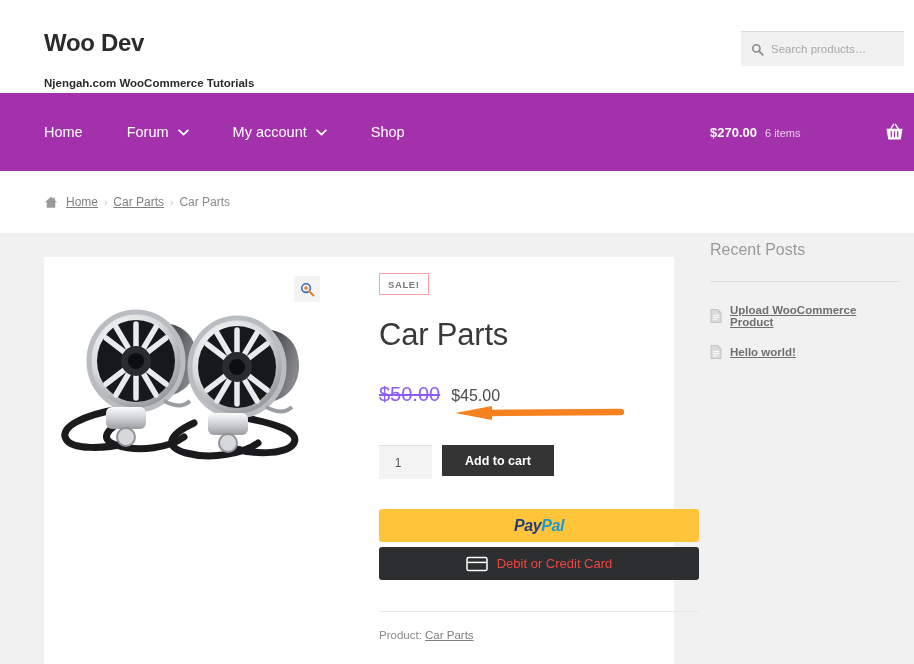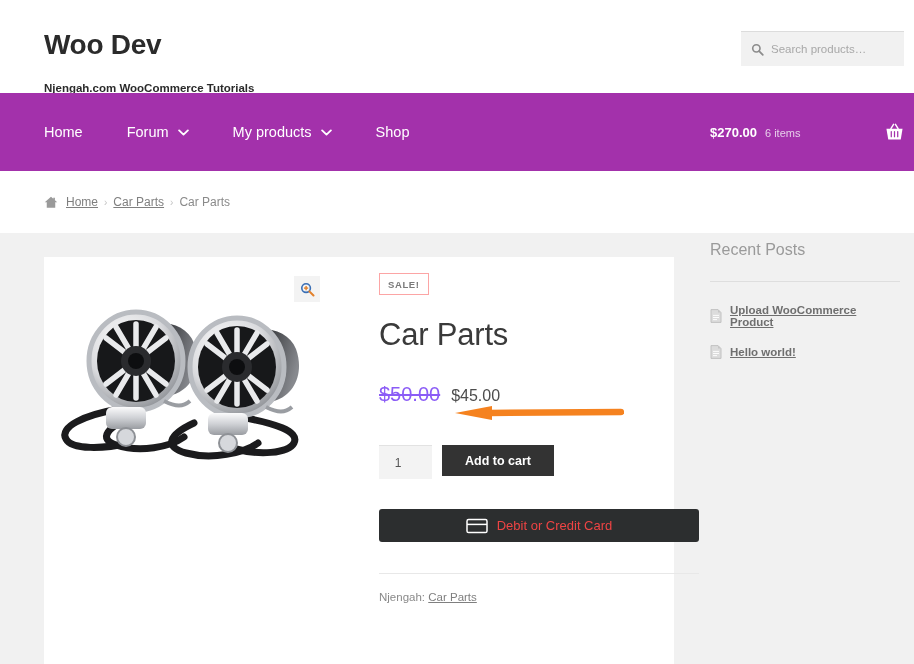--- a/index.html
+++ b/index.html
@@ -11,21 +11,21 @@
   }
 
   
   .site-header {
     height: 93px;
     background: #ffffff;
     position: relative;
   }
   .brand { position: absolute; left: 44px; top: 30px; }
   .brand-title {
-    font-size: 28px; font-weight: bold; color: #2b2b2b;
+    font-size: 24px; font-weight: bold; color: #2b2b2b;
     letter-spacing: -0.3px; line-height: 1.1;
   }
   .brand-tagline {
     font-size: 11.5px; color: #2b2b2b; margin-top: 21px; font-weight: 600;
   }
   .search-wrap {
     position: absolute; right: 10px; top: 31px;
     width: 163px; height: 35px;
     background: #f1f1f1;
     border-top: 1px solid #dcdcdc;
@@ -196,21 +196,21 @@
     <div class="nav-item">
       <span>Home</span>
     </div>
     <div class="nav-item">
       <span>Forum</span>
       <svg class="caret" viewBox="0 0 12 8">
         <path d="M1 1.6 L6 6.4 L11 1.6" fill="none" stroke="#ffffff" stroke-width="2.1" stroke-linecap="round" stroke-linejoin="round"></path>
       </svg>
     </div>
     <div class="nav-item">
-      <span>My products</span>
+      <span>My account</span>
       <svg class="caret" viewBox="0 0 12 8">
         <path d="M1 1.6 L6 6.4 L11 1.6" fill="none" stroke="#ffffff" stroke-width="2.1" stroke-linecap="round" stroke-linejoin="round"></path>
       </svg>
     </div>
     <div class="nav-item">
       <span>Shop</span>
     </div>
   </div>
 
   <div class="cart-area">
@@ -332,32 +332,35 @@
       </div>
 
       <div class="cart-form">
         <div class="qty-box">
           <input class="qty-input" type="number" value="1" style="">
         </div>
         <button class="add-to-cart-btn">Add to cart</button>
       </div>
 
       <div class="paypal-block">
+        <div class="paypal-btn">
+          <span class="pp-logo"><span class="pp-pay">Pay</span><span class="pp-pal">Pal</span></span>
+        </div>
         <div class="card-btn">
           <svg class="card-icon" viewBox="0 0 22 16">
             <rect x="1" y="1.6" width="20" height="13" rx="1.6" fill="none" stroke="#ffffff" stroke-width="1.5"></rect>
             <line x1="1" y1="6.4" x2="21" y2="6.4" stroke="#ffffff" stroke-width="1.5"></line>
           </svg>
           <span class="card-label">Debit or Credit Card</span>
         </div>
       </div>
 
       <div class="meta-divider"></div>
       <div class="product-meta">
-        <span>Njengah:</span>
+        <span>Product:</span>
         <span class="meta-link">Car Parts</span>
       </div>
     </div>
   </div>
 
   <aside class="sidebar">
     <h2 class="widget-title">Recent Posts</h2>
     <div class="widget-divider"></div>
     <ul class="post-list">
       <li class="post-item">

